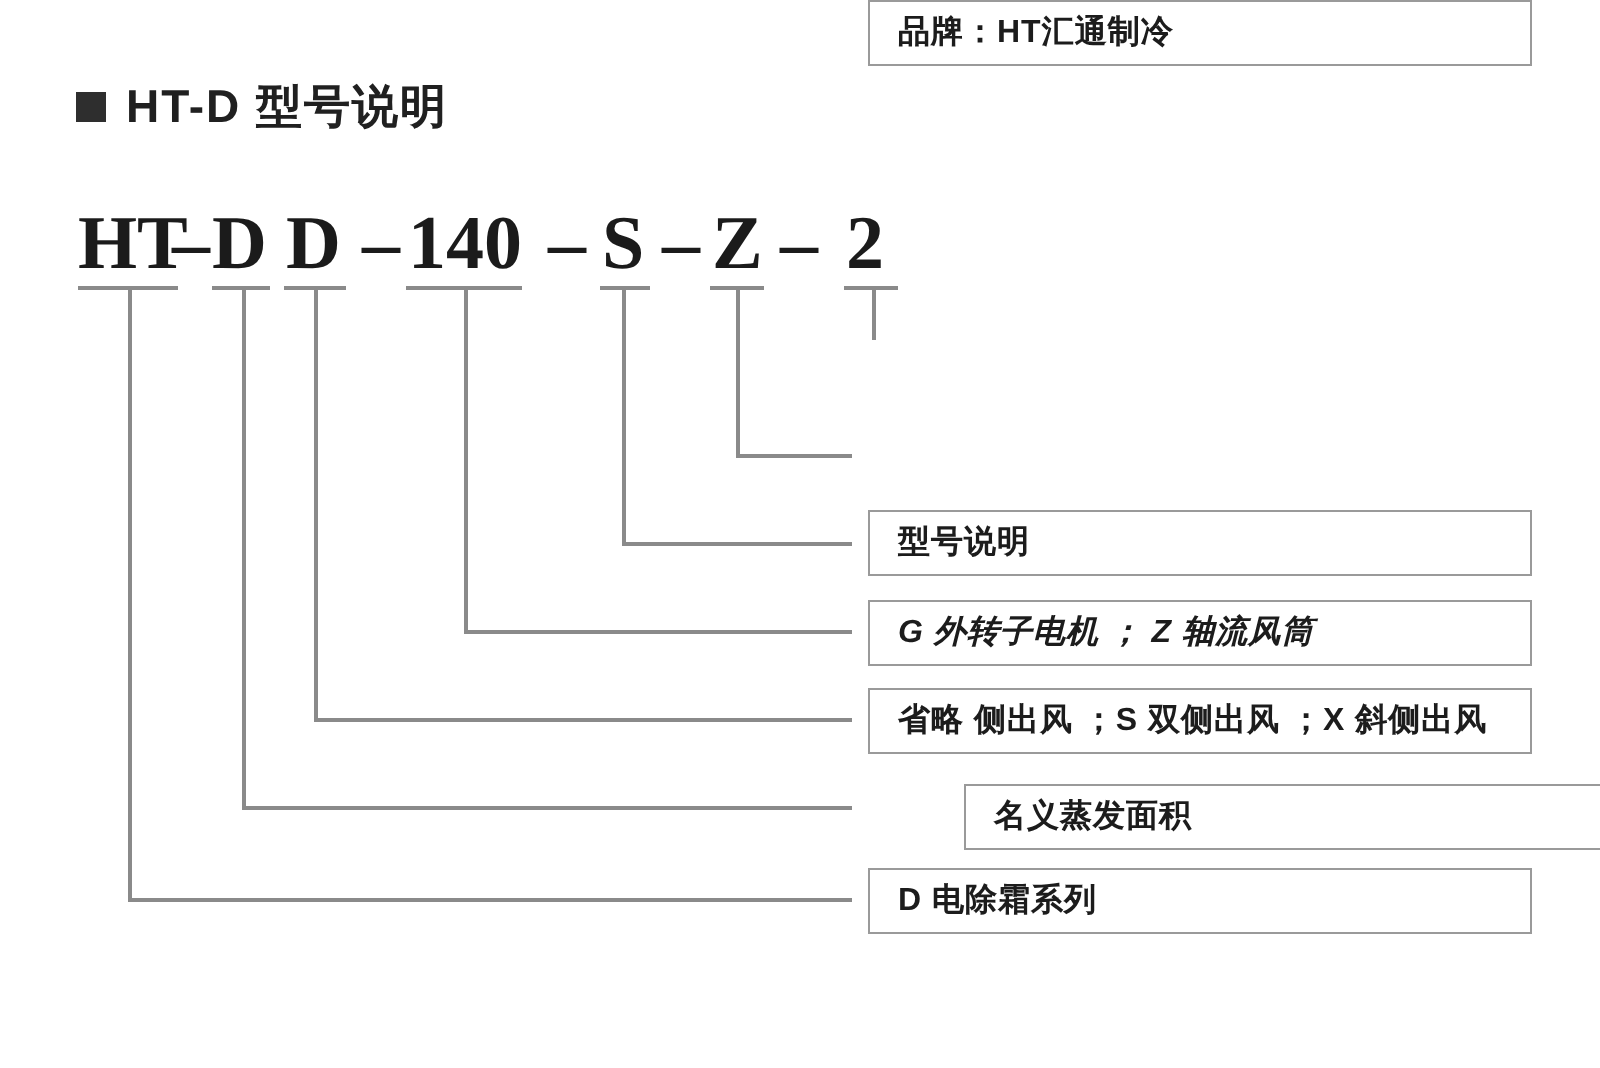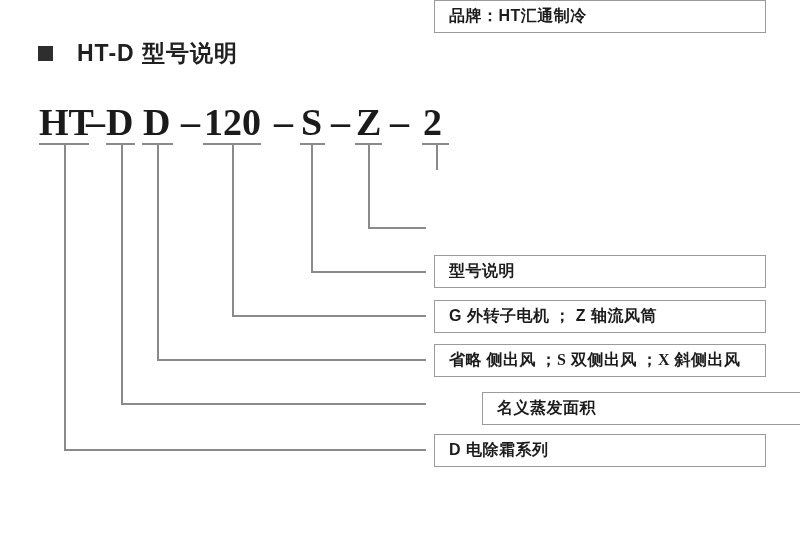--- a/index.html
+++ b/index.html
@@ -12,21 +12,21 @@
     font-family: "Liberation Sans", sans-serif;
   }
 
   
   .title-row {
     position: absolute;
     left: 38px;
     top: 38px;
     display: flex;
     align-items: center;
-    gap: 24px;
+    gap: 10px;
     justify-content: center;
   }
   .marker-square {
     width: 15px;
     height: 15px;
     background: #2e2e2e;
     flex: 0 0 auto;
   }
   .title-text {
     font-size: 23px;
@@ -68,42 +68,42 @@
   .lbox span {
     font-size: 16px;
     font-weight: bold;
     color: #1c1c1c;
     white-space: nowrap;
     letter-spacing: 0.5px;
   }
   .lbox:nth-of-type(1) { top: 169px; }
   .lbox:nth-of-type(2) { top: 212px; }
   .lbox:nth-of-type(3) { top: 255px; }
-  .lbox:nth-of-type(4) { top: 300px; }
-  .lbox:nth-of-type(5) { top: 344px; font-family: Liberation Serif, serif; }
+  .lbox:nth-of-type(4) { top: 300px; font-style: italic; }
+  .lbox:nth-of-type(5) { top: 344px; }
   .lbox:nth-of-type(6) { top: 392px; margin-left: 48px; }
   .lbox:nth-of-type(7) { top: 434px; }
 </style>
 </head>
 <body>
 
 <div class="canvas">
 
   <div class="title-row">
     <span class="marker-square"></span>
     <span class="title-text">HT-D 型号说明</span>
   </div>
 
   <div class="model">
     <span class="mp" style="left:39px">HT</span>
     <span class="mp" style="left:86px">–</span>
     <span class="mp" style="left:106px">D</span>
     <span class="mp" style="left:143px">D</span>
     <span class="mp" style="left:181px">–</span>
-    <span class="mp" style="left:204px">120</span>
+    <span class="mp" style="left:204px">140</span>
     <span class="mp" style="left:274px">–</span>
     <span class="mp" style="left:301px">S</span>
     <span class="mp" style="left:331px">–</span>
     <span class="mp" style="left:356px">Z</span>
     <span class="mp" style="left:390px">–</span>
     <span class="mp" style="left:423px">2</span>
   </div>
 
   <svg class="lines" width="800" height="534" viewBox="0 0 800 534" stroke="#8a8a8a" stroke-width="2" fill="none" shape-rendering="crispEdges">
 

